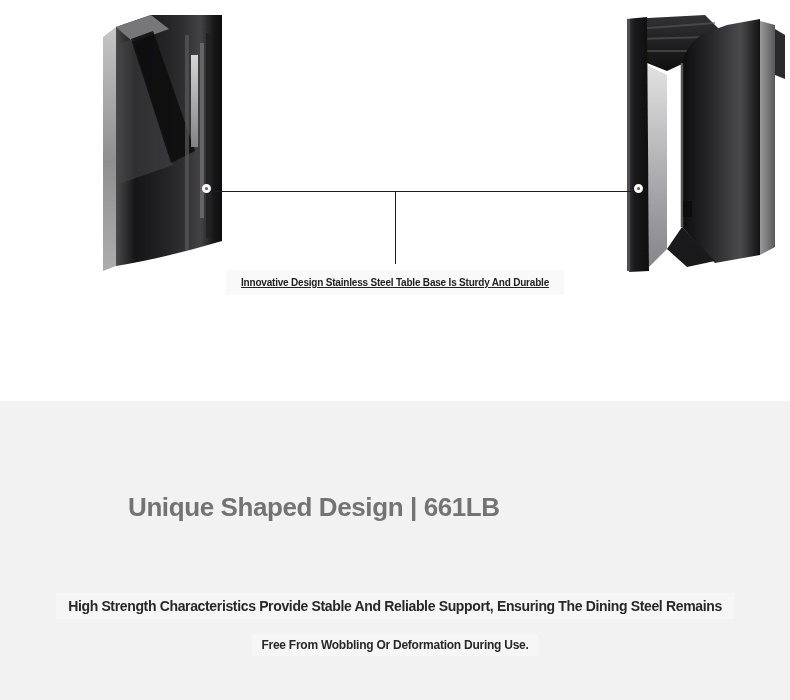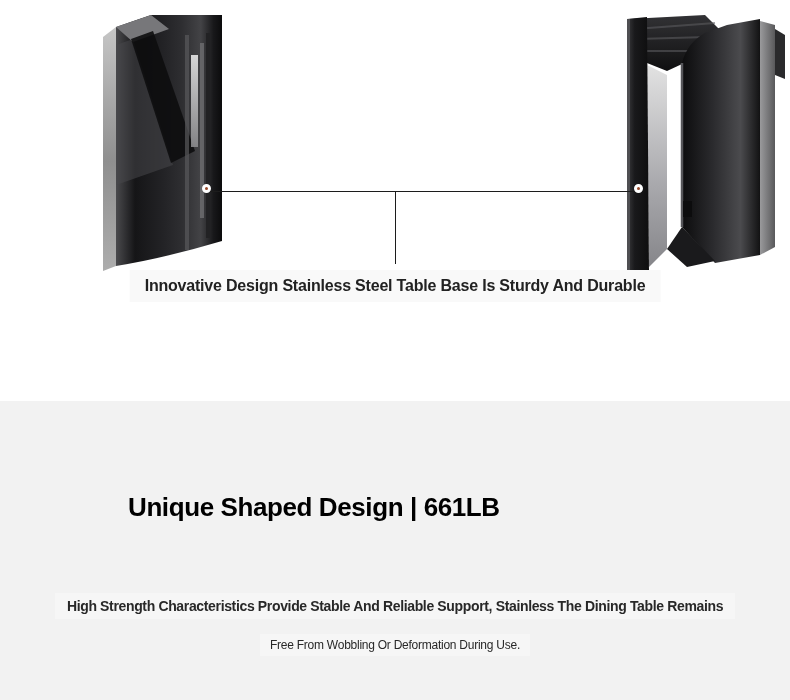--- a/index.html
+++ b/index.html
@@ -21,40 +21,40 @@
   .dot {
     position:absolute; width:9px; height:9px; border-radius:50%;
     background:#96482a; border:3px solid #ffffff;
   }
   .dot-left  { left:202px; top:184px; }
   .dot-right { left:634px; top:184px; }
 
   .caption {
     position:absolute; top:270px; left:50%; transform:translateX(-50%);
     background:#f9f9f9; padding:7px 15px; white-space:nowrap;
-    font-size:16px; font-weight:bold; letter-spacing:-0.2px; color:#222222;
+    font-size:10px; font-weight:bold; letter-spacing:-0.2px; color:#222222;text-decoration:underline;
   }
 
   
   .feature { position:absolute; left:0; top:401px; width:790px; height:299px; background:#f2f2f2; }
   .feature-heading {
     position:absolute; left:128px; top:92px;
     font-size:26px; line-height:29px; font-weight:bold;
-    letter-spacing:-0.4px; color:#000000;
+    letter-spacing:-0.4px; color:#737373;
   }
   .feature-heading span { display:block; }
   .feature-body1 {
     position:absolute; top:192px; left:50%; transform:translateX(-50%);
     background:#f6f6f6; padding:5px 12px; white-space:nowrap;
     font-size:14px; font-weight:bold; letter-spacing:-0.35px; color:#282828;
   }
   .feature-body2 {
     position:absolute; top:233px; left:50%; transform:translateX(-50%);
     background:#f6f6f6; padding:4px 10px; white-space:nowrap;
-    font-size:12px; font-weight:normal; letter-spacing:-0.25px; color:#282828;
+    font-size:12px; font-weight:bold; letter-spacing:-0.25px; color:#282828;
   }
 </style>
 </head>
 <body>
 
 <div class="page">
 
   <section class="hero">
 
     <svg class="leg leg-left" viewBox="0 0 119 257" preserveAspectRatio="none">
@@ -134,17 +134,17 @@
     <span class="dot dot-left"></span>
     <span class="dot dot-right"></span>
 
     <div class="caption">Innovative Design Stainless Steel Table Base Is Sturdy And Durable</div>
   </section>
 
   <section class="feature">
     <h2 class="feature-heading">
       <span>Unique Shaped Design | 661LB</span>
     </h2>
-    <p class="feature-body1">High Strength Characteristics Provide Stable And Reliable Support, Stainless The Dining Table Remains</p>
+    <p class="feature-body1">High Strength Characteristics Provide Stable And Reliable Support, Ensuring The Dining Steel Remains</p>
     <p class="feature-body2">Free From Wobbling Or Deformation During Use.</p>
   </section>
 
 </div>
 
 </body></html>

